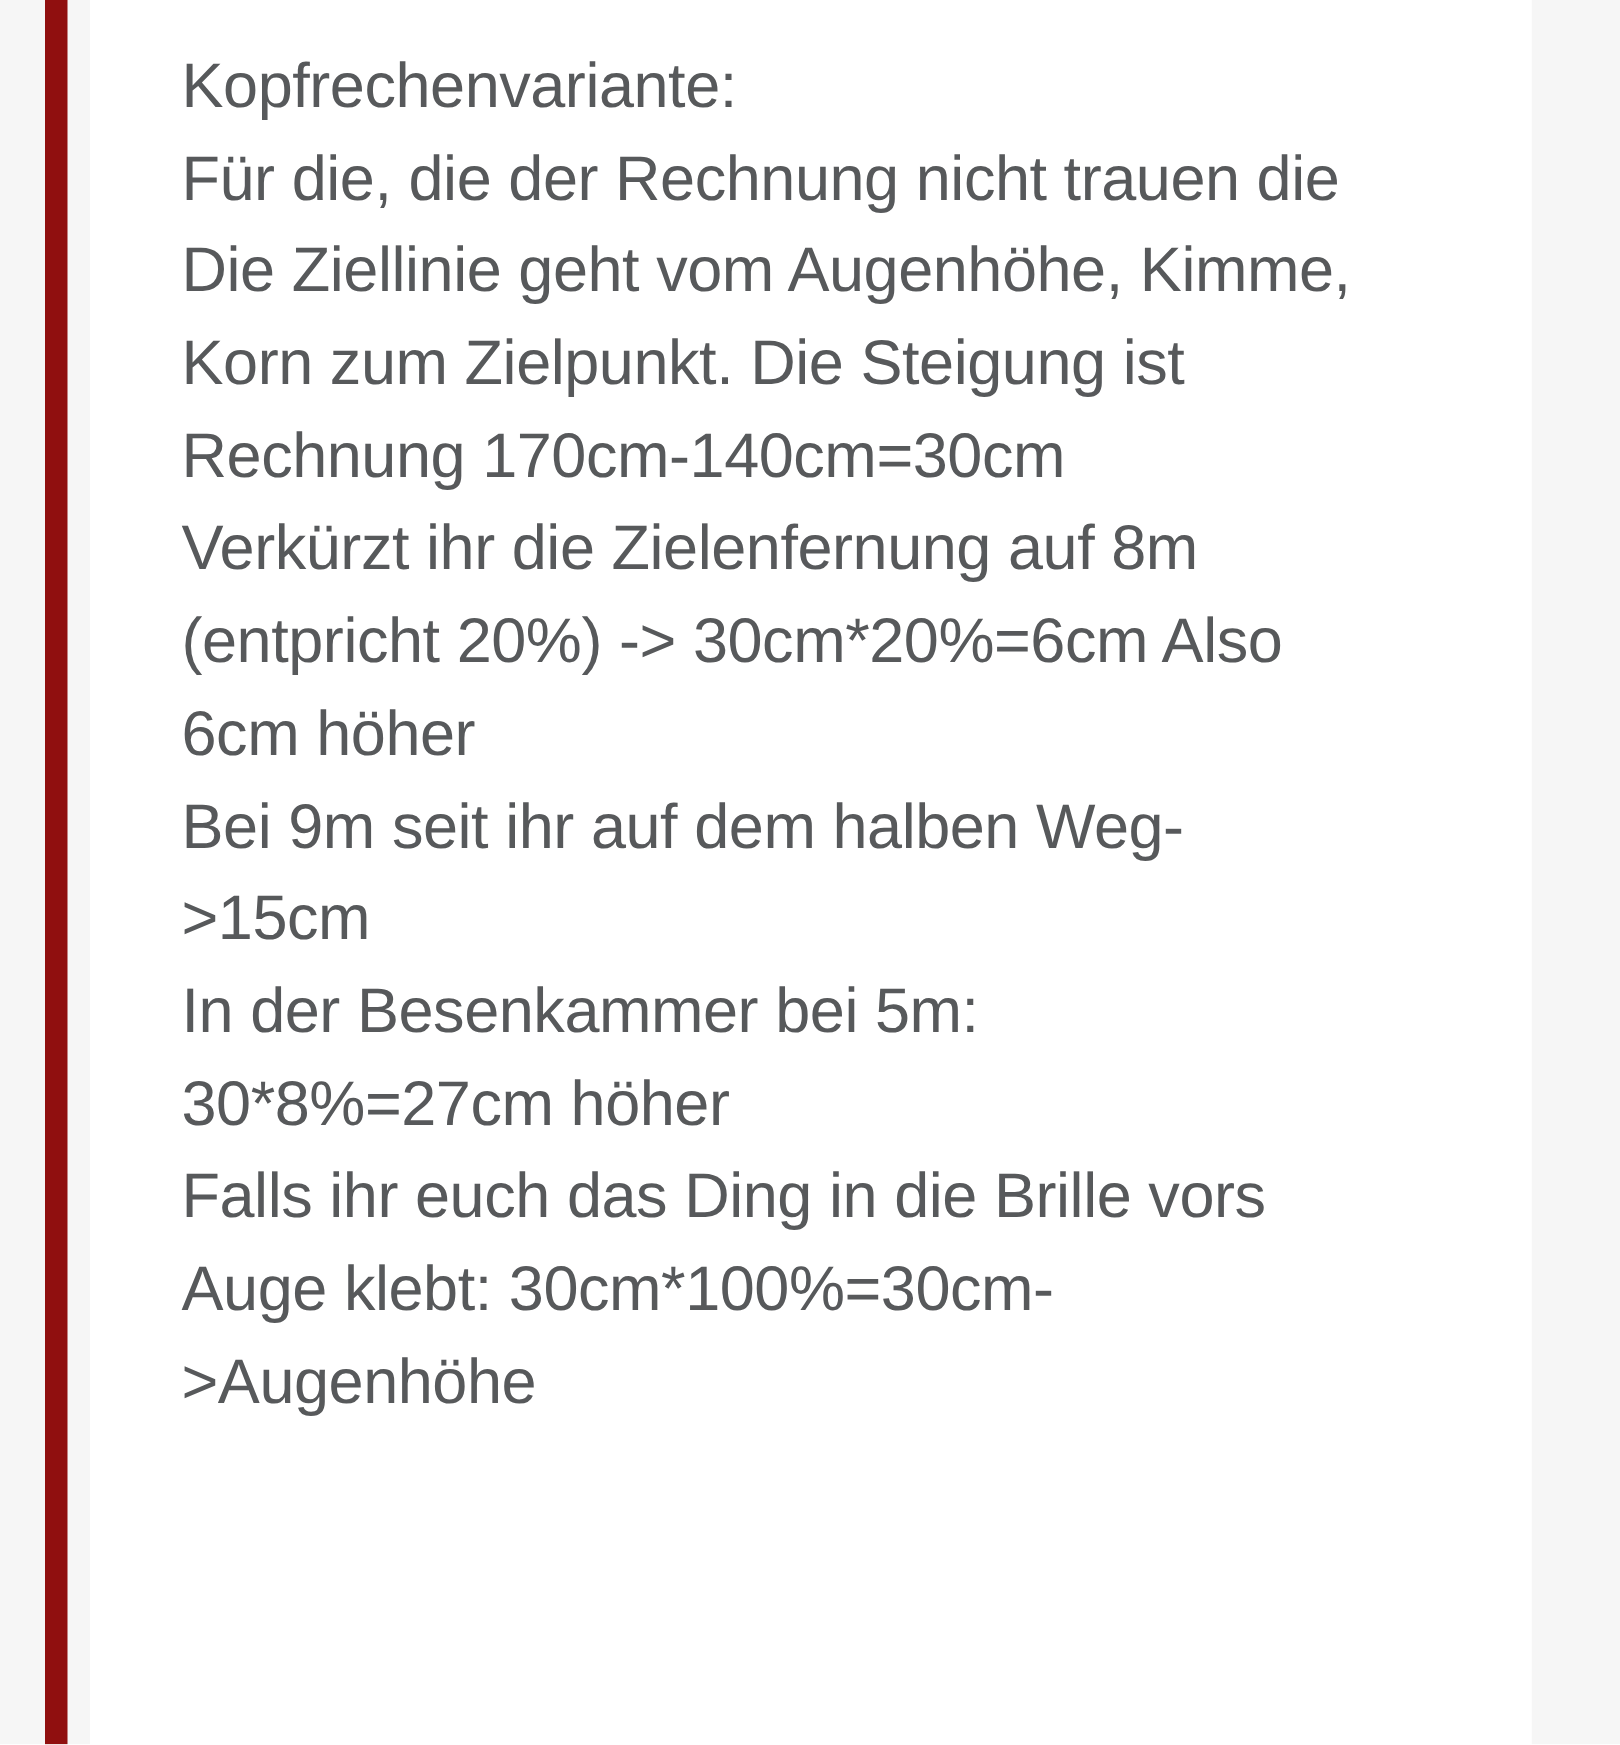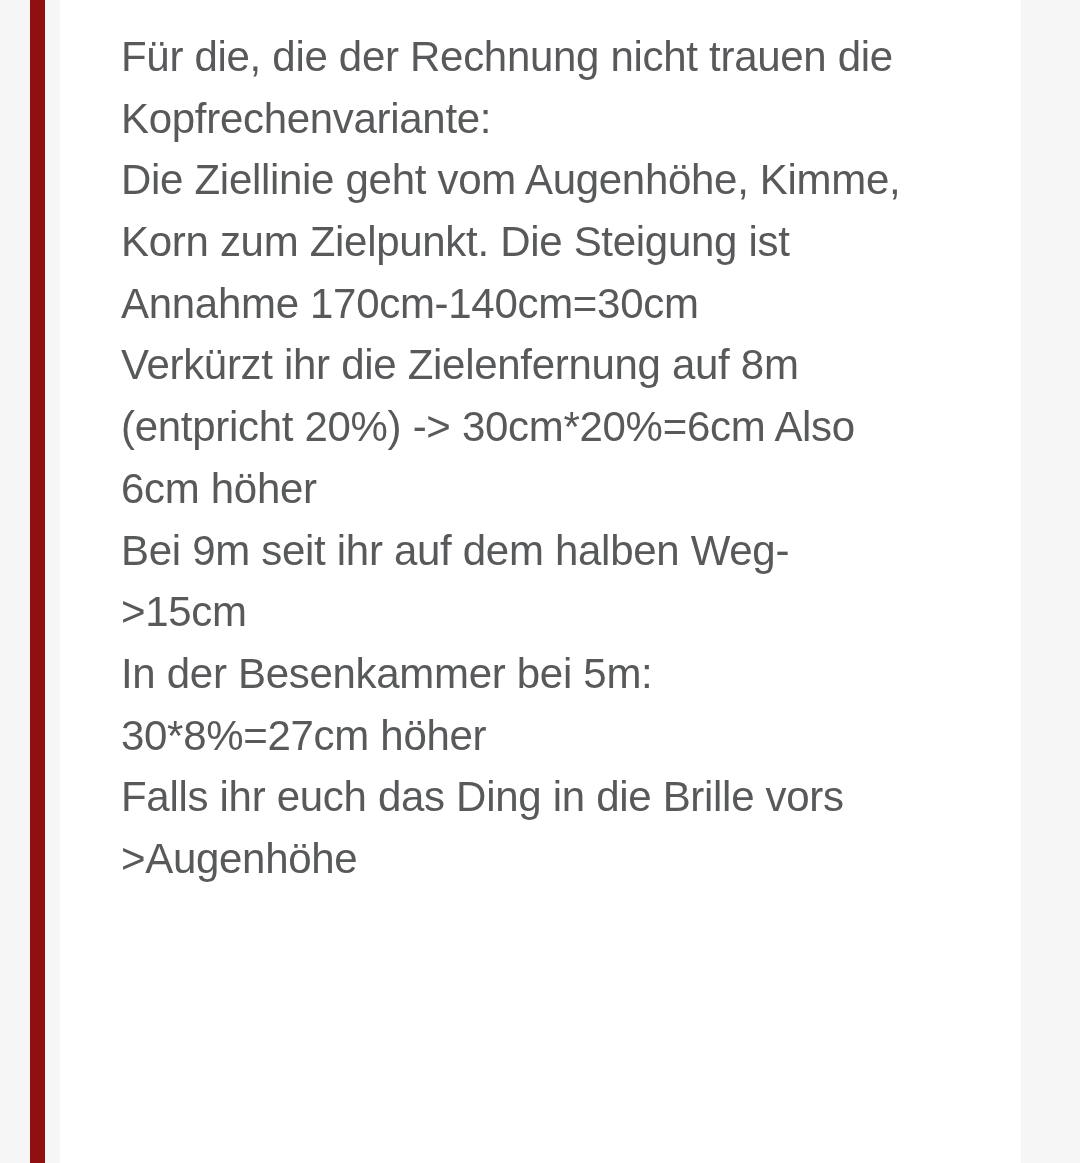--- a/index.html
+++ b/index.html
@@ -57,29 +57,30 @@
 </style>
 </head>
 <body>
 
 <div class="page">
   <div class="gutter gutter-left"></div>
   <div class="gutter gutter-right"></div>
   <div class="quote-bar"></div>
   <div class="content">
     <div class="quote-text">
+        <div class="line">Kopfrechenvariante:</div>
         <div class="line">Für die, die der Rechnung nicht trauen die</div>
-        <div class="line">Kopfrechenvariante:</div>
         <div class="line">Die Ziellinie geht vom Augenhöhe, Kimme,</div>
         <div class="line">Korn zum Zielpunkt. Die Steigung ist</div>
-        <div class="line">Annahme 170cm-140cm=30cm</div>
+        <div class="line">Rechnung 170cm-140cm=30cm</div>
         <div class="line">Verkürzt ihr die Zielenfernung auf 8m</div>
         <div class="line">(entpricht 20%) -&gt; 30cm*20%=6cm Also</div>
         <div class="line">6cm höher</div>
         <div class="line">Bei 9m seit ihr auf dem halben Weg-</div>
         <div class="line">&gt;15cm</div>
         <div class="line">In der Besenkammer bei 5m:</div>
         <div class="line">30*8%=27cm höher</div>
         <div class="line">Falls ihr euch das Ding in die Brille vors</div>
+        <div class="line">Auge klebt: 30cm*100%=30cm-</div>
         <div class="line">&gt;Augenhöhe</div>
       </div>
   </div>
 </div>
 
 </body></html>

